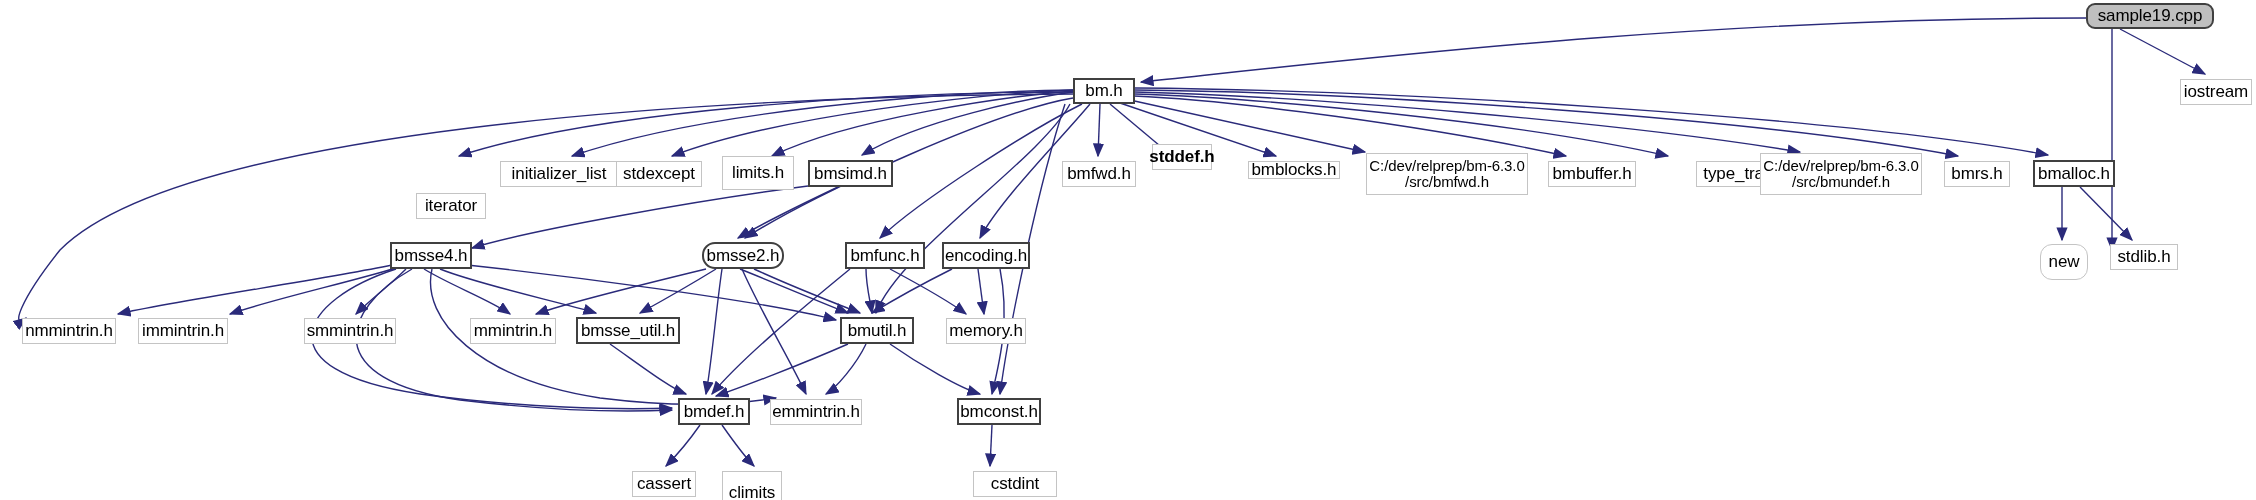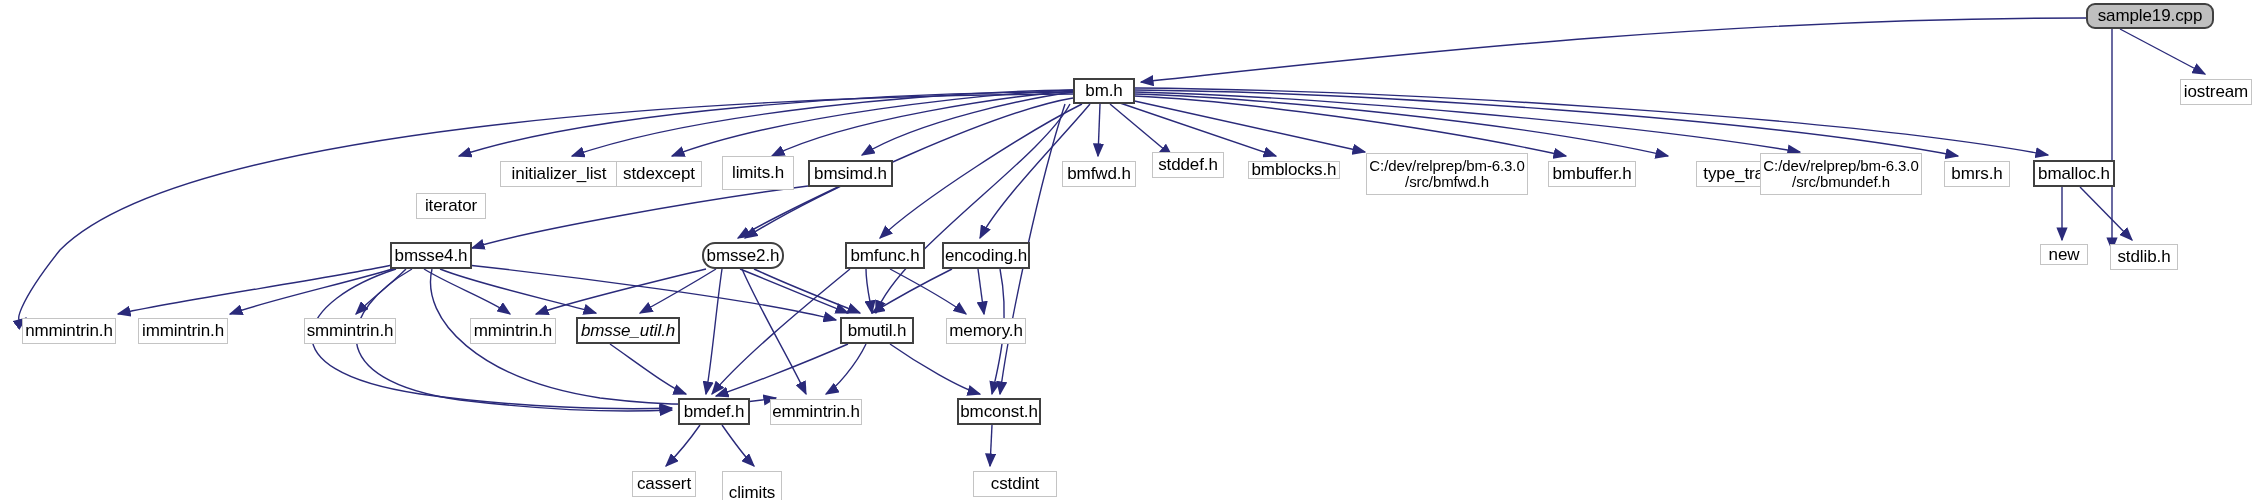--- a/index.html
+++ b/index.html
@@ -104,41 +104,41 @@
   <div id="node-layer">
       <div class="node current" style="left: 2086px; top: 3px; width: 128px; height: 26px; border-radius: 9px;"><span>sample19.cpp</span></div>
       <div class="node" style="left: 2180px; top: 79px; width: 72px; height: 26px;"><span>iostream</span></div>
       <div class="node strong" style="left: 1073px; top: 78px; width: 62px; height: 26px;"><span>bm.h</span></div>
       <div class="node" style="left: 416px; top: 161px; width: 70px; height: 26px; margin-top: 32px;"><span>iterator</span></div>
       <div class="node" style="left: 500px; top: 161px; width: 118px; height: 26px;"><span>initializer_list</span></div>
       <div class="node" style="left: 616px; top: 161px; width: 86px; height: 26px;"><span>stdexcept</span></div>
       <div class="node" style="left: 722px; top: 156px; width: 72px; height: 34px;"><span>limits.h</span></div>
       <div class="node strong" style="left: 808px; top: 160px; width: 85px; height: 27px;"><span>bmsimd.h</span></div>
       <div class="node" style="left: 1062px; top: 161px; width: 74px; height: 26px;"><span>bmfwd.h</span></div>
-      <div class="node" style="left: 1152px; top: 152px; width: 72px; height: 26px;"><span>stddef.h</span></div>
+      <div class="node" style="left: 1152px; top: 144px; width: 60px; height: 26px; font-weight: bold;"><span>stddef.h</span></div>
       <div class="node" style="left: 1248px; top: 161px; width: 92px; height: 18px;"><span>bmblocks.h</span></div>
       <div class="node" style="left: 1366px; top: 153px; width: 162px; height: 42px; font-size: 15px;"><span>C:/dev/relprep/bm-6.3.0
 /src/bmfwd.h</span></div>
       <div class="node" style="left: 1548px; top: 161px; width: 88px; height: 26px;"><span>bmbuffer.h</span></div>
       <div class="node" style="left: 1652px; top: 161px; width: 92px; height: 26px; margin-left: 44px;"><span>type_traits</span></div>
       <div class="node" style="left: 1760px; top: 153px; width: 162px; height: 42px; font-size: 15px;"><span>C:/dev/relprep/bm-6.3.0
 /src/bmundef.h</span></div>
       <div class="node" style="left: 1944px; top: 161px; width: 66px; height: 26px;"><span>bmrs.h</span></div>
       <div class="node strong" style="left: 2033px; top: 160px; width: 82px; height: 27px;"><span>bmalloc.h</span></div>
-      <div class="node" style="left: 2040px; top: 244px; width: 48px; height: 21px;"><span>new</span></div>
+      <div class="node" style="left: 2040px; top: 244px; width: 48px; height: 36px; border-radius: 12px;"><span>new</span></div>
       <div class="node" style="left: 2110px; top: 244px; width: 68px; height: 26px;"><span>stdlib.h</span></div>
       <div class="node strong" style="left: 390px; top: 242px; width: 82px; height: 27px;"><span>bmsse4.h</span></div>
       <div class="node strong" style="left: 702px; top: 242px; width: 82px; height: 27px; border-radius: 13px;"><span>bmsse2.h</span></div>
       <div class="node strong" style="left: 845px; top: 242px; width: 80px; height: 27px;"><span>bmfunc.h</span></div>
       <div class="node strong" style="left: 942px; top: 242px; width: 88px; height: 27px;"><span>encoding.h</span></div>
       <div class="node" style="left: 22px; top: 318px; width: 94px; height: 26px;"><span>nmmintrin.h</span></div>
       <div class="node" style="left: 138px; top: 318px; width: 90px; height: 26px;"><span>immintrin.h</span></div>
       <div class="node" style="left: 304px; top: 318px; width: 92px; height: 26px;"><span>smmintrin.h</span></div>
       <div class="node" style="left: 470px; top: 318px; width: 86px; height: 26px;"><span>mmintrin.h</span></div>
-      <div class="node strong" style="left: 576px; top: 317px; width: 104px; height: 27px; font-style: italic;"><span>bmsse_util.h</span></div>
+      <div class="node strong" style="left: 576px; top: 317px; width: 104px; height: 27px;"><span>bmsse_util.h</span></div>
       <div class="node strong" style="left: 840px; top: 317px; width: 74px; height: 27px;"><span>bmutil.h</span></div>
       <div class="node" style="left: 946px; top: 318px; width: 80px; height: 26px;"><span>memory.h</span></div>
       <div class="node strong" style="left: 678px; top: 398px; width: 72px; height: 27px;"><span>bmdef.h</span></div>
       <div class="node" style="left: 770px; top: 399px; width: 92px; height: 26px;"><span>emmintrin.h</span></div>
       <div class="node strong" style="left: 957px; top: 398px; width: 84px; height: 27px;"><span>bmconst.h</span></div>
       <div class="node" style="left: 632px; top: 471px; width: 64px; height: 26px;"><span>cassert</span></div>
       <div class="node" style="left: 722px; top: 471px; width: 60px; height: 43px;"><span>climits</span></div>
       <div class="node" style="left: 973px; top: 471px; width: 84px; height: 26px;"><span>cstdint</span></div>
     </div>
 </div>

